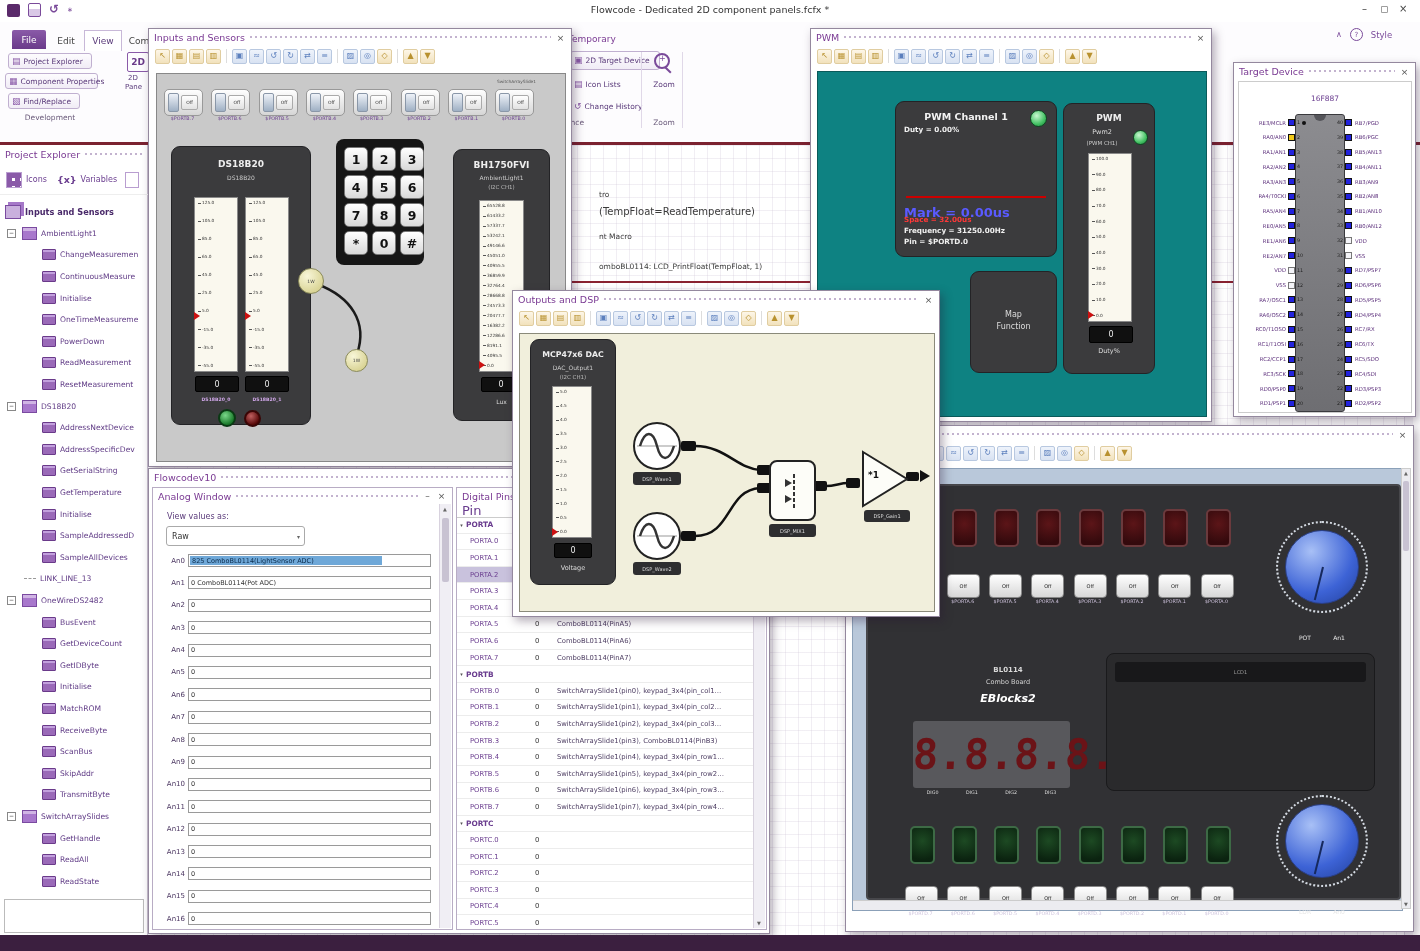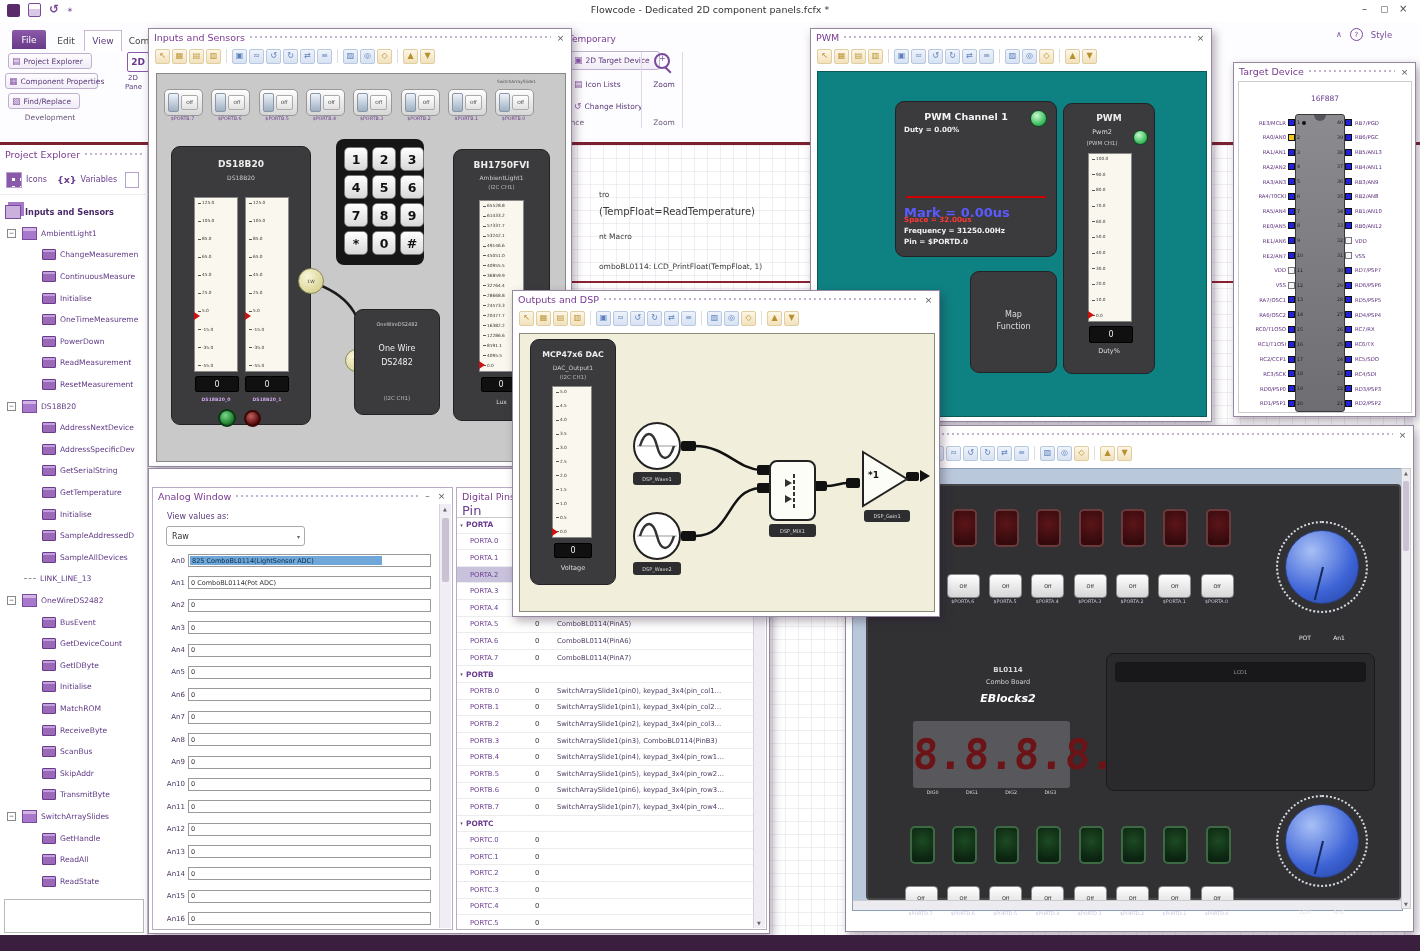--- a/index.html
+++ b/index.html
@@ -861,26 +861,20 @@
   <svg width="422" height="437" style="position:absolute;left:0;top:0;pointer-events:none;">
     <path d="M168,255 C202,268 219,293 208,325" stroke="#1a1a1a" stroke-width="2.5" fill="none"></path>
   </svg>
   <div class="node" style="left:149px;top:239px;width:24px;height:24px;">
       <span>1W</span>
     </div>
   <div class="node" style="left:196px;top:320px;width:21px;height:21px;">
       <span>1W</span>
     </div>
 
-  <div class="darkblock" style="left:205px;top:280px;width:84px;height:104px;">
-    <div class="cblab" style="left:0;top:11px;width:84px;font-size:5px;color:#ccc;">OneWireDS2482</div>
-    <div class="cblab" style="left:0;top:34px;width:84px;font-size:8px;color:#eee;">One Wire</div>
-    <div class="cblab" style="left:0;top:48px;width:84px;font-size:8px;color:#eee;">DS2482</div>
-    <div class="cblab" style="left:0;top:85px;width:84px;font-size:5.5px;color:#bbb;">(I2C CH1)</div>
-  </div>
 
   <div class="darkblock" style="left:304px;top:120px;width:95px;height:270px;">
     <div class="cblab" style="left:0;top:10px;width:95px;font-size:9px;font-weight:bold;color:#eee;">BH1750FVI</div>
     <div class="cblab" style="left:0;top:24px;width:95px;font-size:6px;color:#ccc;">AmbientLight1</div>
     <div class="cblab" style="left:0;top:34px;width:95px;font-size:5.5px;color:#bbb;">(I2C CH1)</div>
     <div class="track" id="bh-scale" style="left:25px;top:50px;width:45px;height:172px;">
         <div class="tick">65528.8</div>
         <div class="tick">61433.2</div>
         <div class="tick">57337.7</div>
         <div class="tick">53242.1</div>
@@ -898,20 +892,24 @@
         <div class="tick">4095.5</div>
         <div class="tick">0.0</div>
         <div class="pointer" style="top: calc(97% - 5px);"></div>
       </div>
     <div class="vbox" style="left:27px;top:227px;width:38px;height:13px;">0</div>
     <div class="cblab" style="left:0;top:248px;width:95px;font-size:6px;color:#ddd;">Lux</div>
   </div>
 </div>
 
 <div class="win" id="win-dock" style="left:148px;top:468px;width:620px;height:464px;z-index:7;">
+  <div class="wtitle">
+    <span class="txt">Flowcodev10</span>
+    <div class="dots"></div>
+  </div>
 
   <div class="abs" style="left:3px;top:18px;width:301px;height:443px;border:1px solid #b8acc4;box-sizing:border-box;">
     <div class="wtitle" style="height:15px;">
       <span class="txt">Analog Window</span>
       <div class="dots"></div>
       <span class="wmin">–</span>
       <span class="wclose">×</span>
     </div>
     <div class="abs" style="left:14px;top:24px;font-size:8px;color:#5a3a7a;">View values as:</div>
     <div class="abs" style="left:13px;top:38px;width:137px;height:18px;border:1px solid #aaa;border-radius:3px;background:#fff;display:flex;align-items:center;">

